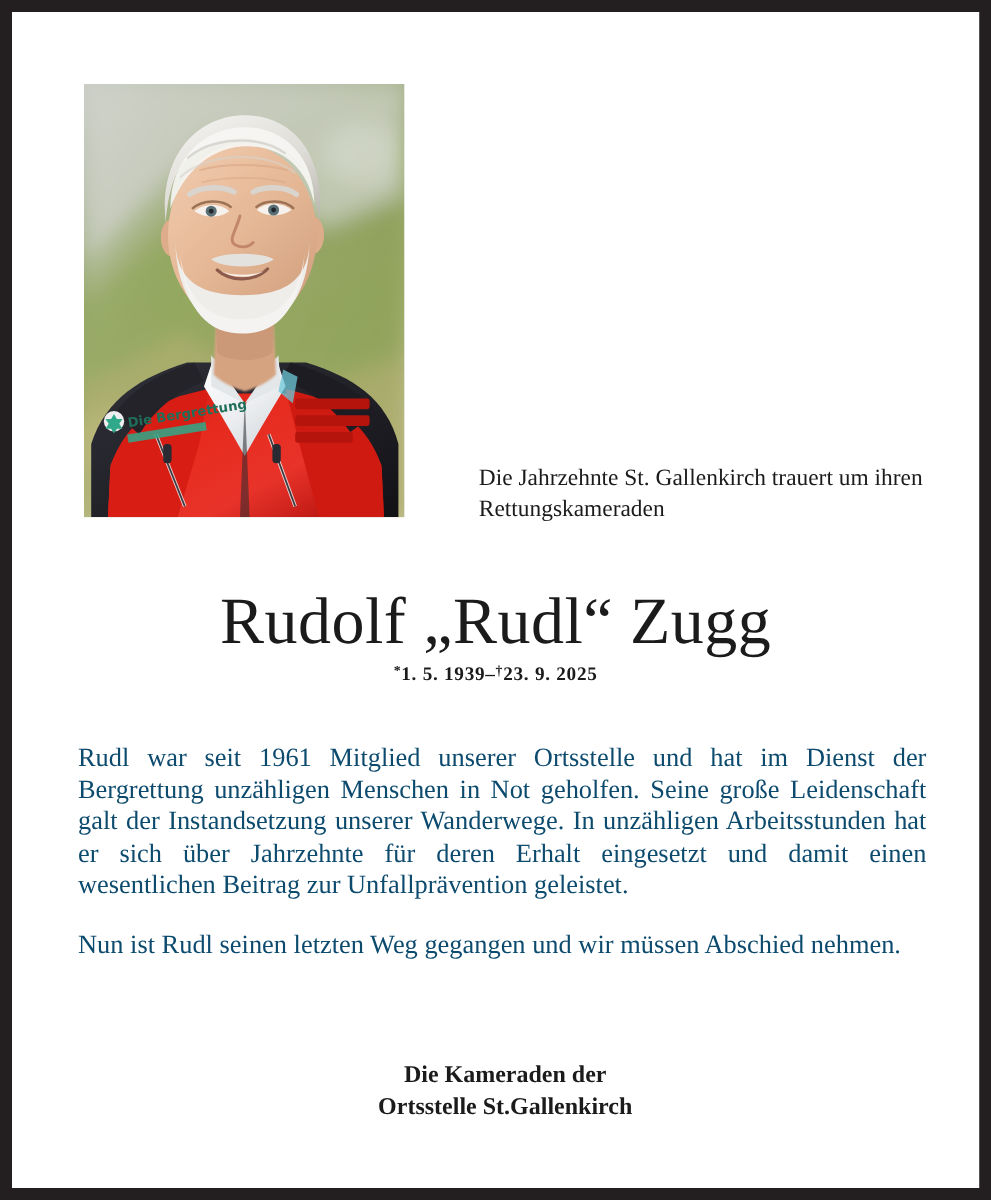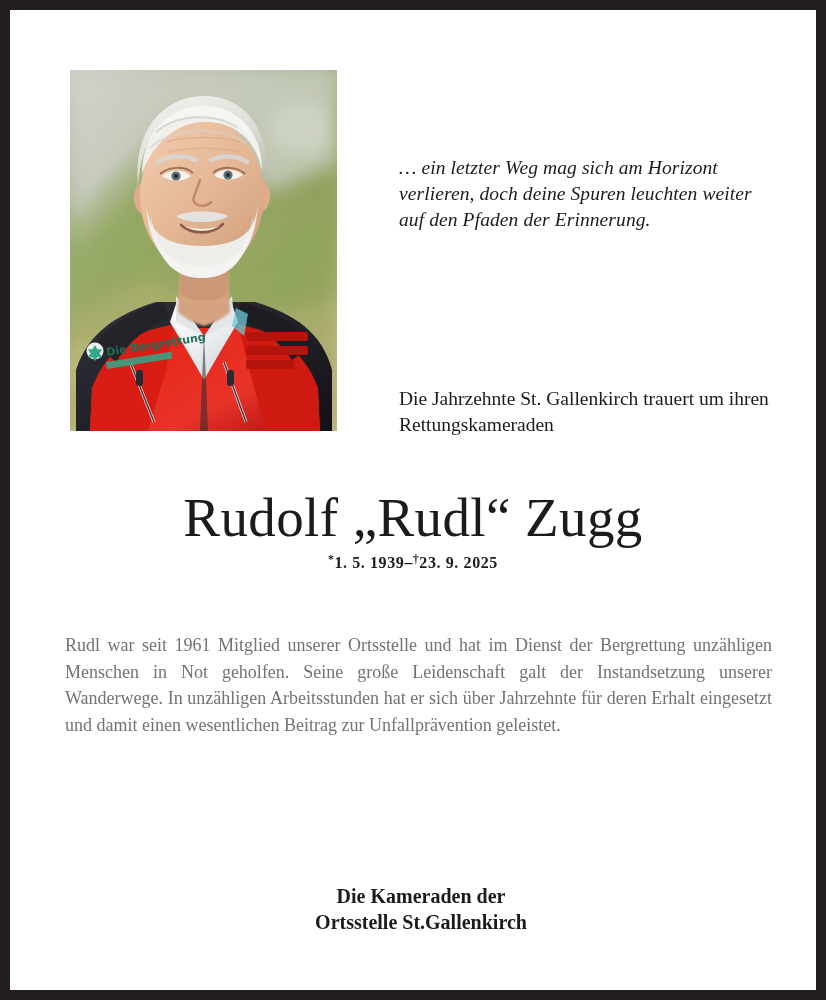--- a/index.html
+++ b/index.html
@@ -96,25 +96,24 @@
     vertical-align: 0.42em;
     line-height: 0;
   }
 
   
   .body-text {
     position: absolute;
     left: 55px;
     top: 608px;
     width: 707px;
-    font-size: 18px;
+    font-size: 22px;
     line-height: 26.5px;
-    color: #737373;
+    color: #0c4a6e;
     text-align: justify;
-    margin-top: 14px;
   }
   .body-text p {
     margin: 0 0 23px 0;
   }
   .body-text p:last-child { margin-bottom: 0; }
   .body-text p.short { text-align: left; }
 
   
   .signature {
     position: absolute;
@@ -282,32 +281,32 @@
           <path d="M68,116 C62,58 96,26 134,26 C172,26 202,56 196,114
                    C194,84 182,60 158,50 C138,42 106,44 88,60 C74,72 70,94 68,116 Z" fill="url(#hairGrad)"></path>
           <path d="M72,104 C72,62 100,36 134,36 C166,36 192,60 192,100
                    C186,72 168,54 140,52 C110,50 84,70 72,104 Z" fill="#f7f6f4" opacity="0.9"></path>
           <path d="M86,62 C106,44 146,42 168,58" stroke="#cfccc5" stroke-width="2" fill="none" opacity="0.7"></path>
           <path d="M80,78 C100,58 150,54 176,74" stroke="#d5d2cb" stroke-width="1.8" fill="none" opacity="0.6"></path>
         </g>
       </svg>
     </div>
 
-    <div class="quote">… ein letzter Weg mag sich am Horizont verlieren, doch deine Spuren leuchten weiter auf den Pfaden der Erinnerung.</div>
 
     <div class="org">Die Jahrzehnte St. Gallenkirch trauert um ihren Rettungskameraden</div>
 
     <div class="name">Rudolf „Rudl“ Zugg</div>
 
     <div class="dates">
       <sup>*</sup><span>1. 5. 1939</span><span>–</span><sup>†</sup><span>23. 9. 2025</span>
     </div>
 
     <div class="body-text">
       <p>Rudl war seit 1961 Mitglied unserer Ortsstelle und hat im Dienst der Bergrettung unzähligen Menschen in Not geholfen. Seine große Leidenschaft galt der Instandsetzung unserer Wanderwege. In unzähligen Arbeitsstunden hat er sich über Jahrzehnte für deren Erhalt eingesetzt und damit einen wesentlichen Beitrag zur Unfallprävention geleistet.</p>
+      <p class="short">Nun ist Rudl seinen letzten Weg gegangen und wir müssen Abschied nehmen.</p>
     </div>
 
     <div class="signature">
       <div>Die Kameraden der</div>
       <div>Ortsstelle St.Gallenkirch</div>
     </div>
 
   </div>
 </div>
 

